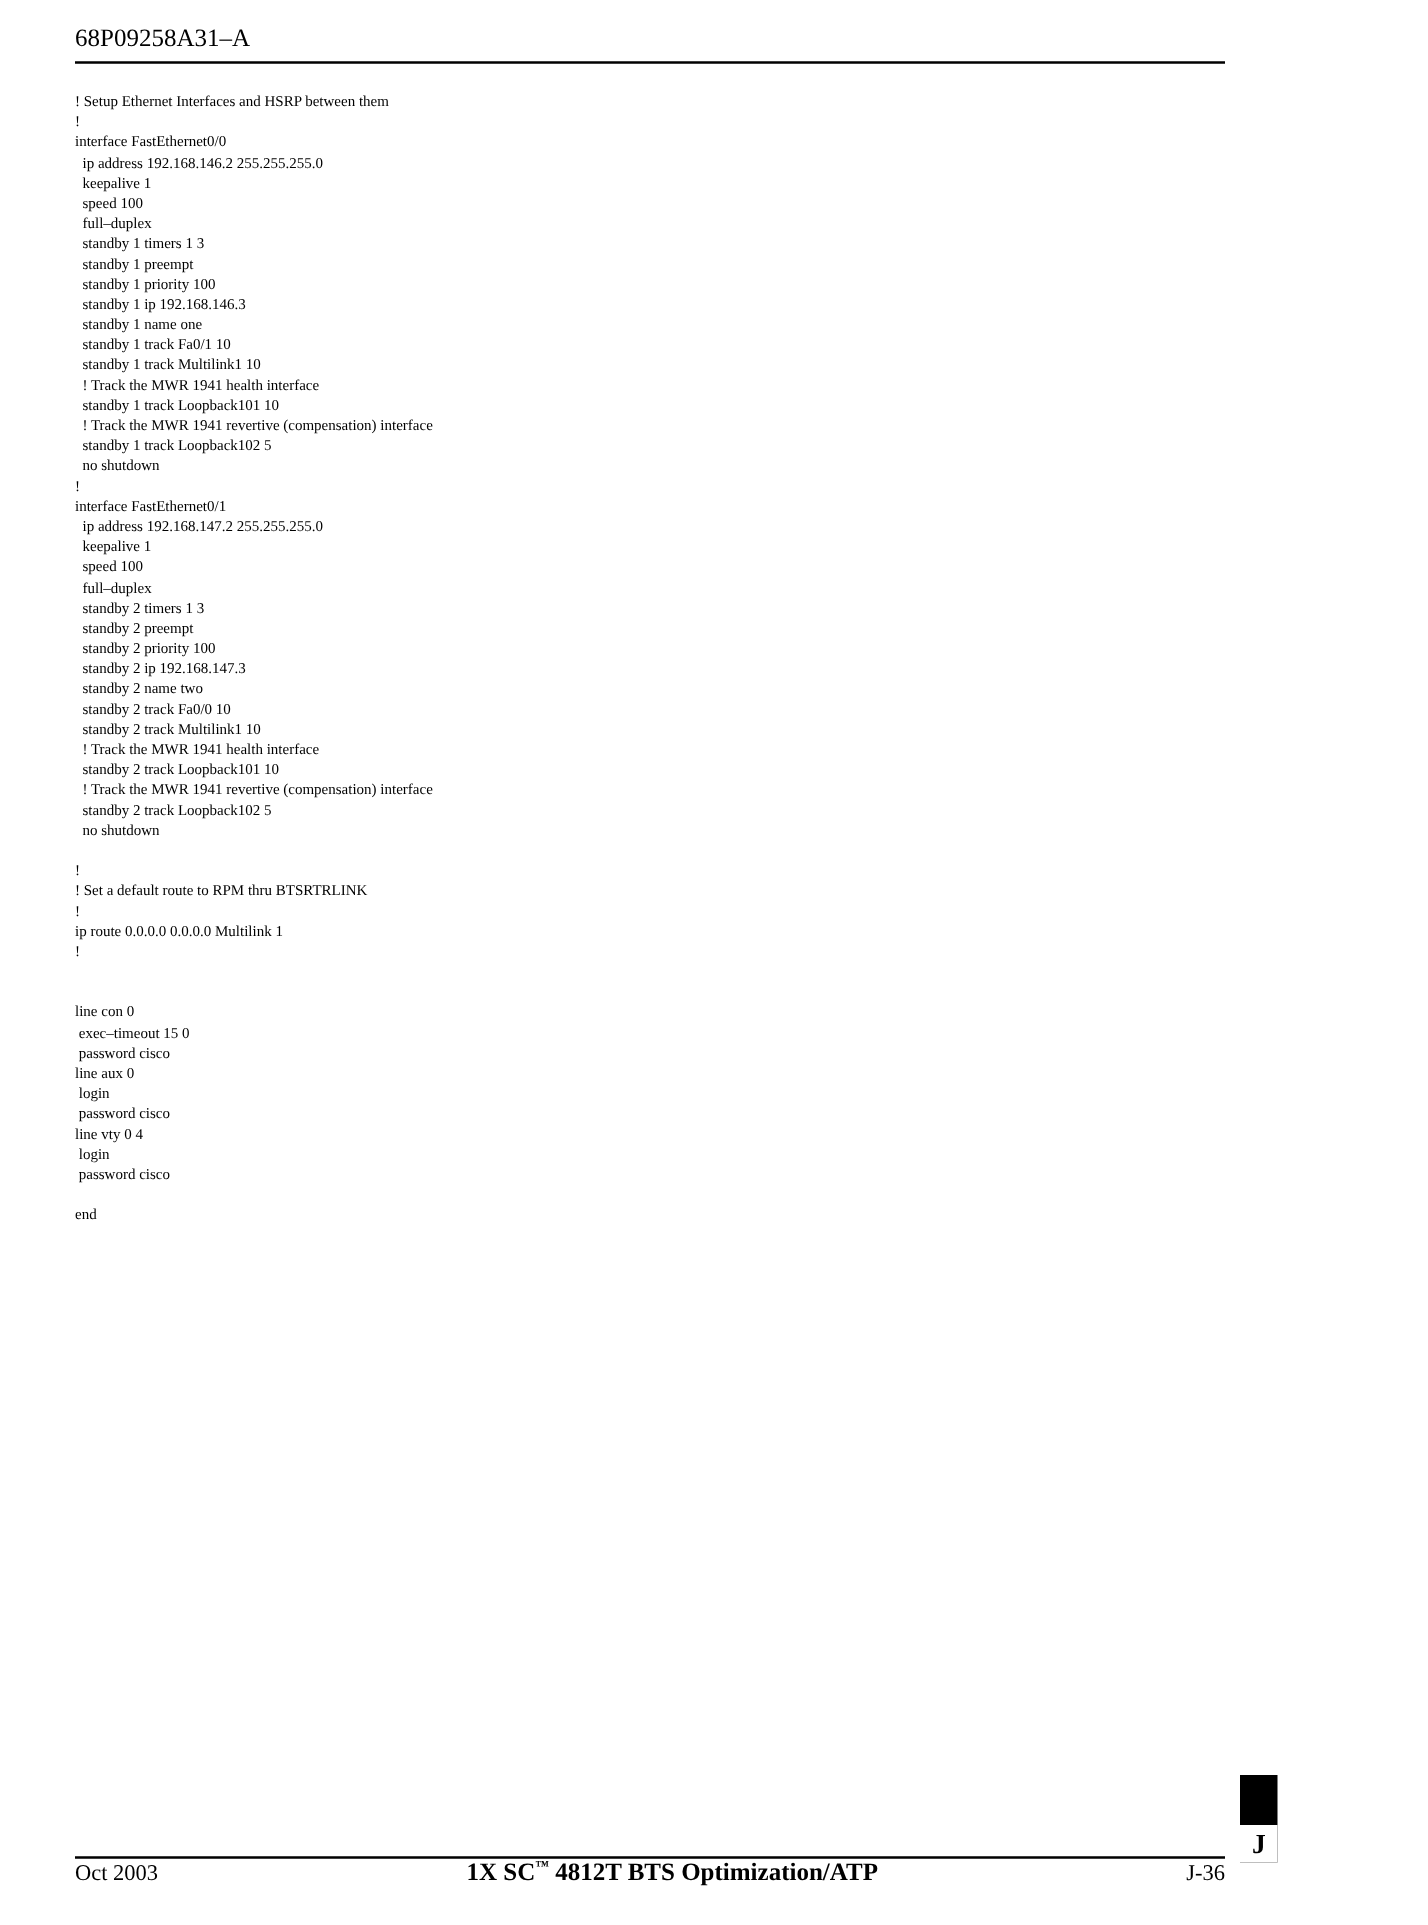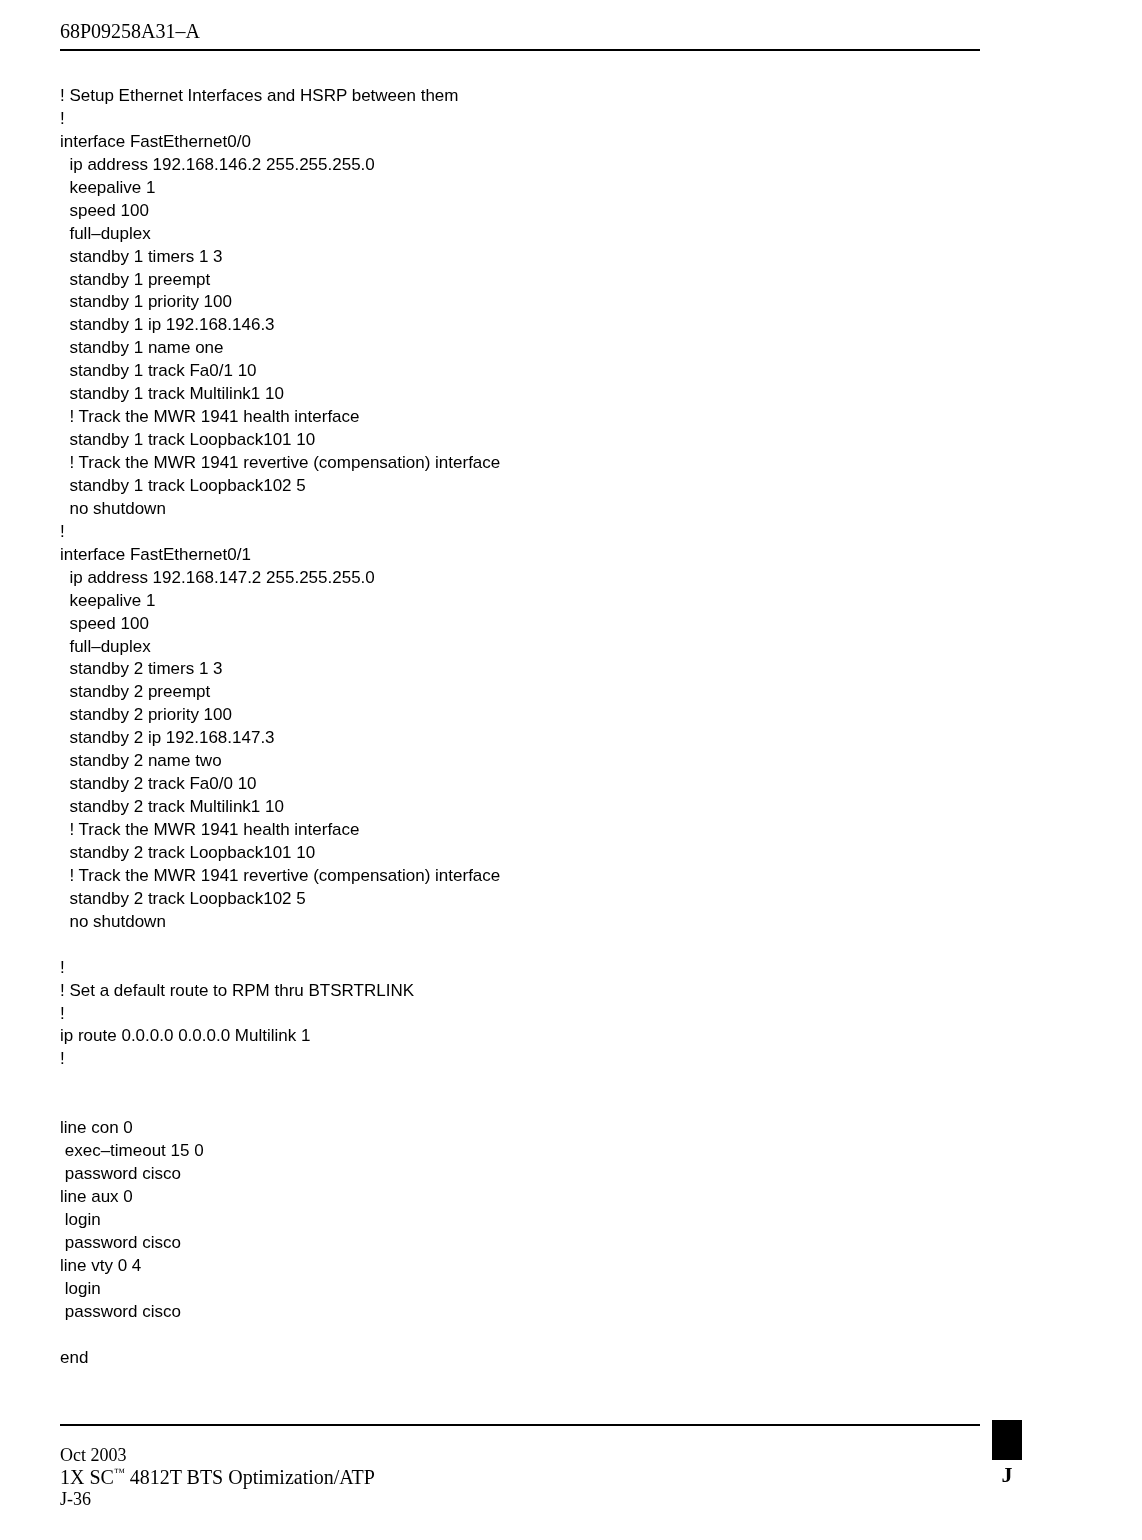--- a/index.html
+++ b/index.html
@@ -25,46 +25,46 @@
   }
   .doc-id {
     font-size: 20px;
     font-weight: normal;
   }
   .doc-title {
     font-size: 24px;
     font-weight: bold;
   }
   .code-block {
-    font-family: Liberation Sans, sans-serif;
-    font-size: 17px;
+    font-family: Liberation Serif, serif;
+    font-size: 12px;
     line-height: 1.35;
     white-space: pre;
-    margin-top: 34px;
+    margin-top: 22px;
   }
   .code-line {
     display: block;
   }
   .footer {
     position: absolute;
     bottom: 30px;
     left: 60px;
     right: 60px;
   }
   .footer-bar {
     border-top: 2px solid #000;
     display: flex;
     justify-content: space-between;
     align-items: baseline;
-    padding-top: 19px;
+    padding-top: 0;
     font-size: 18px;
-    flex-direction: column;
   }
   .footer-center {
     font-size: 20px;
+    font-weight: bold;
   }
   .side-tab {
     position: absolute;
     right: 18px;
     bottom: 50px;
     width: 30px;
     height: 70px;
     background: #000;
   }
   .side-tab-label {

